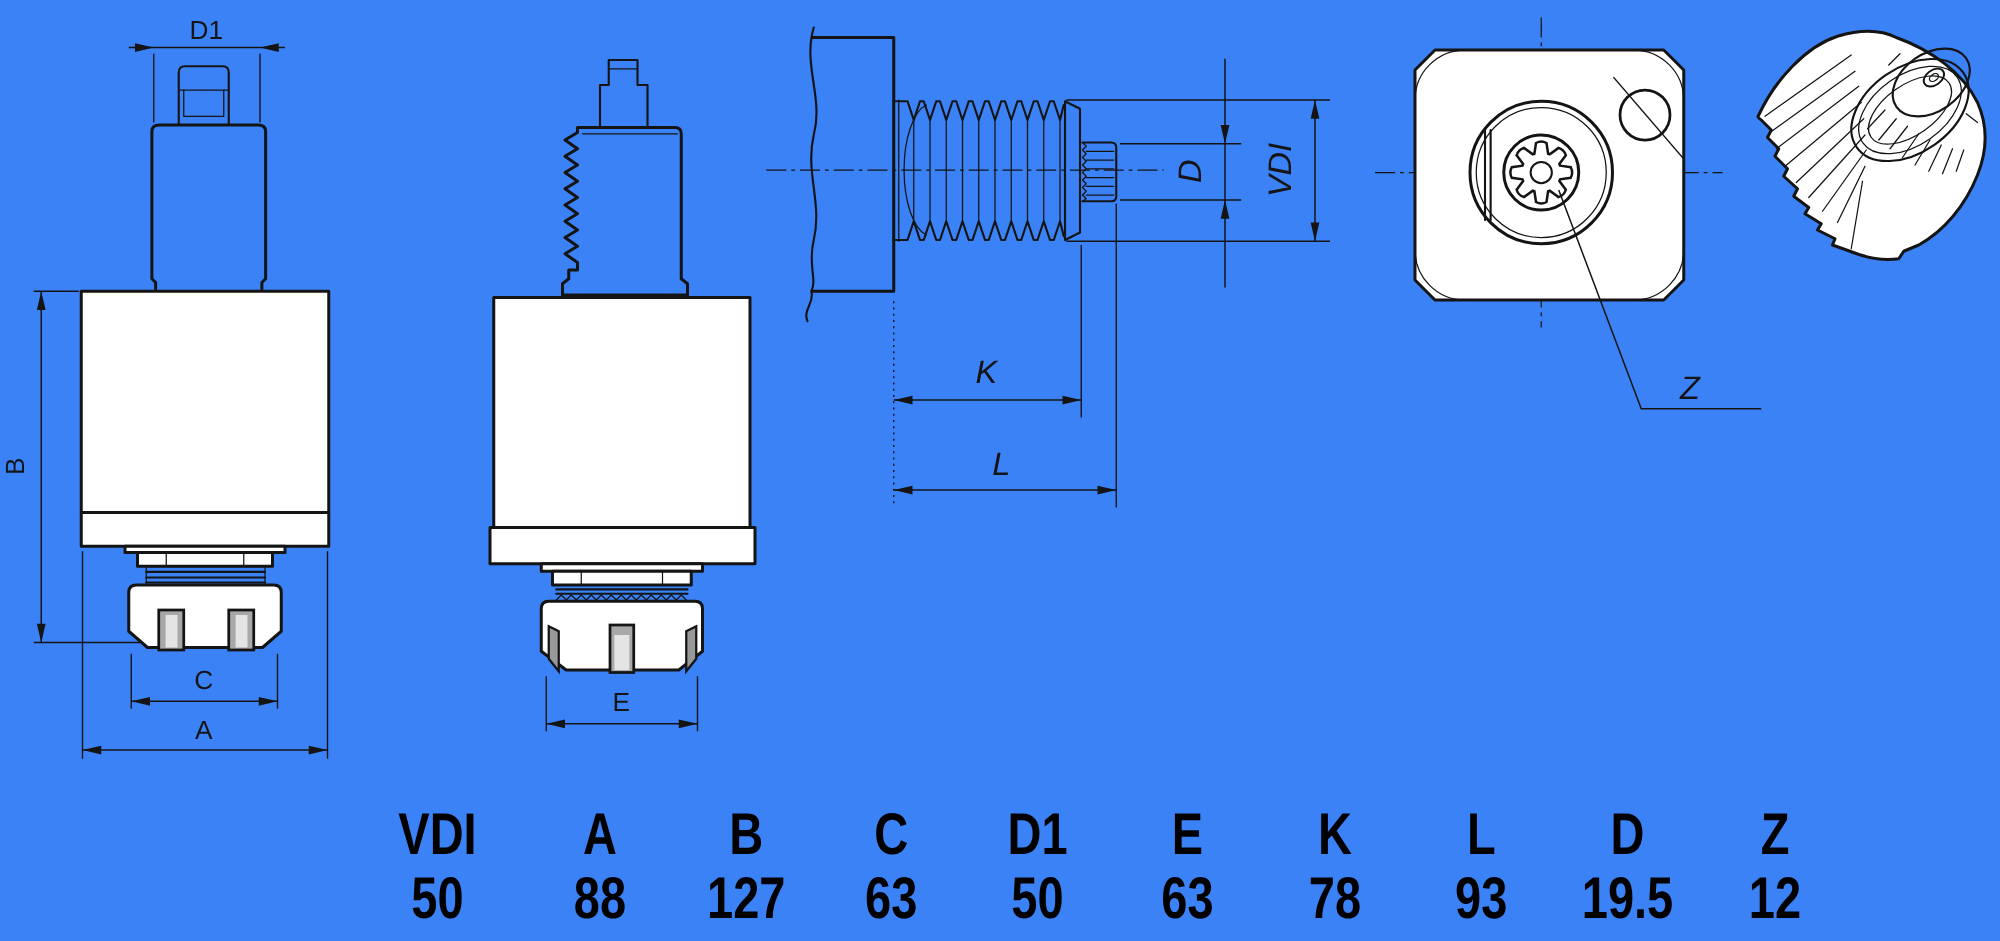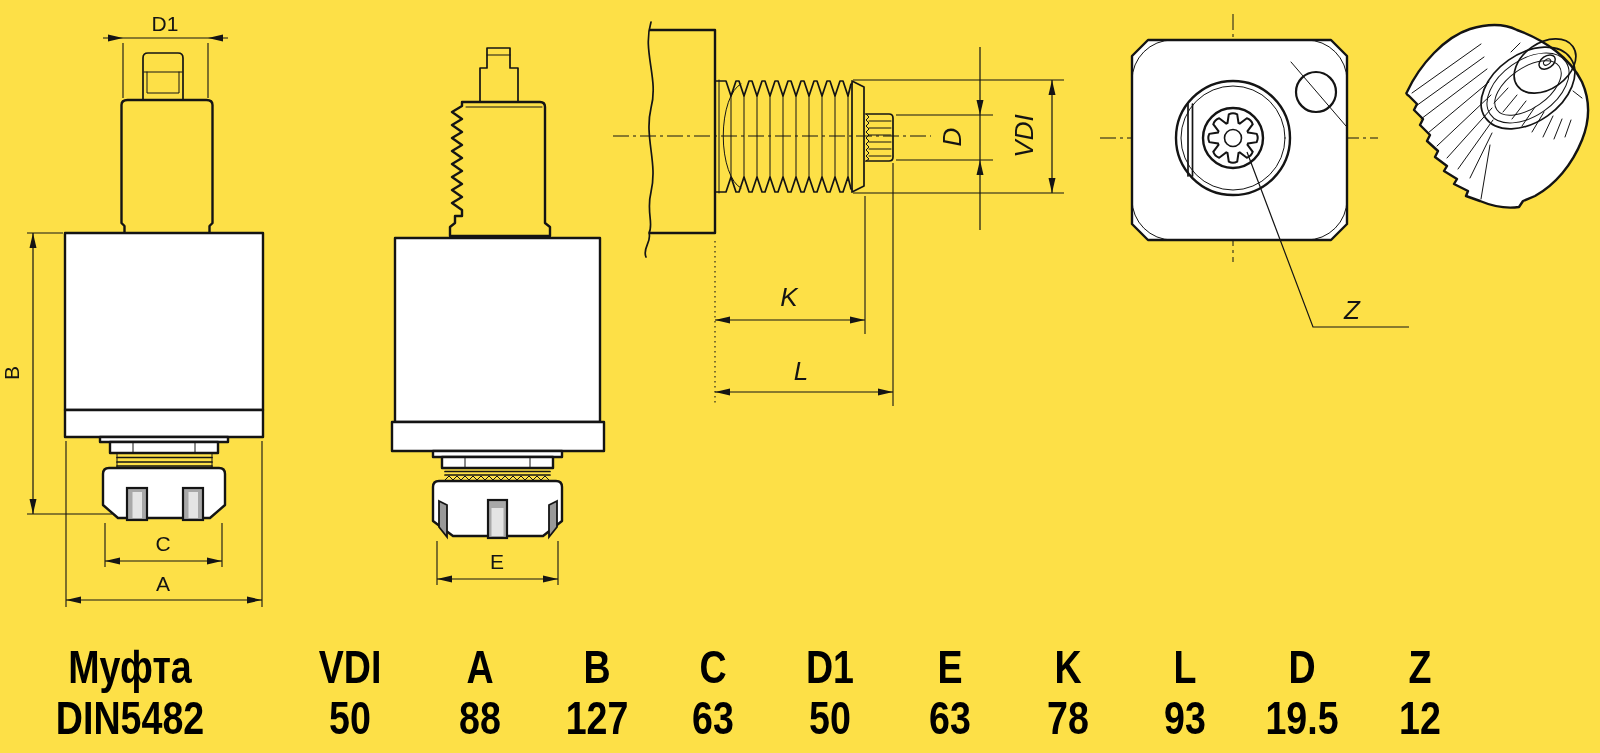--- a/index.html
+++ b/index.html
@@ -1,16 +1,16 @@
 <!DOCTYPE html>
 <html><head>
 <meta charset="utf-8">
 <style>
   html,body{margin:0;padding:0;background:#fff;}
-  #stage{position:relative;width:1600px;height:753px;background:#fde047;overflow:hidden;
+  #stage{position:relative;width:1600px;height:753px;background:#3b82f6;overflow:hidden;
          font-family:"Liberation Sans",sans-serif;}
   svg{position:absolute;left:0;top:0;}
   .ol{fill:none;stroke:#141414;stroke-width:2.4;stroke-linejoin:round;stroke-linecap:round;}
   .olf{fill:#fff;stroke:#141414;stroke-width:2.4;stroke-linejoin:round;}
   .md{fill:none;stroke:#141414;stroke-width:1.7;stroke-linejoin:round;stroke-linecap:round;}
   .tn{fill:none;stroke:#141414;stroke-width:1;stroke-linejoin:round;stroke-linecap:round;}
   .dim{fill:none;stroke:#141414;stroke-width:1.2;}
   .ext{fill:none;stroke:#141414;stroke-width:1.1;}
   .cl{fill:none;stroke:#141414;stroke-width:1;stroke-dasharray:16 4 3 4;}
   .ah{fill:#141414;stroke:none;}
@@ -260,24 +260,20 @@
       </g>
       <g>
         <path class="tn" d="M1508,88 L1494,103 M1517,95 L1503,112 M1526,101 L1512,119 M1535,107 L1522,126 M1544,112 L1532,132 M1553,116 L1543,137 M1562,119 L1554,139 M1571,120 L1565,137"></path>
         <path class="tn" d="M1520,43 L1511,52 M1582,98 L1573,91"></path>
       </g>
     </g>
   </g>
 </svg>
 
 <div id="dimtable">
-  <div class="tcell" style="left:130px;top:642px;">
-    <span class="lbl">Муфта</span>
-    <span class="val">DIN5482</span>
-  </div>
   <div class="tcell" style="left:350px;top:642px;">
     <span class="lbl">VDI</span>
     <span class="val">50</span>
   </div>
   <div class="tcell" style="left:480px;top:642px;">
     <span class="lbl">A</span>
     <span class="val">88</span>
   </div>
   <div class="tcell" style="left:597px;top:642px;">
     <span class="lbl">B</span>

